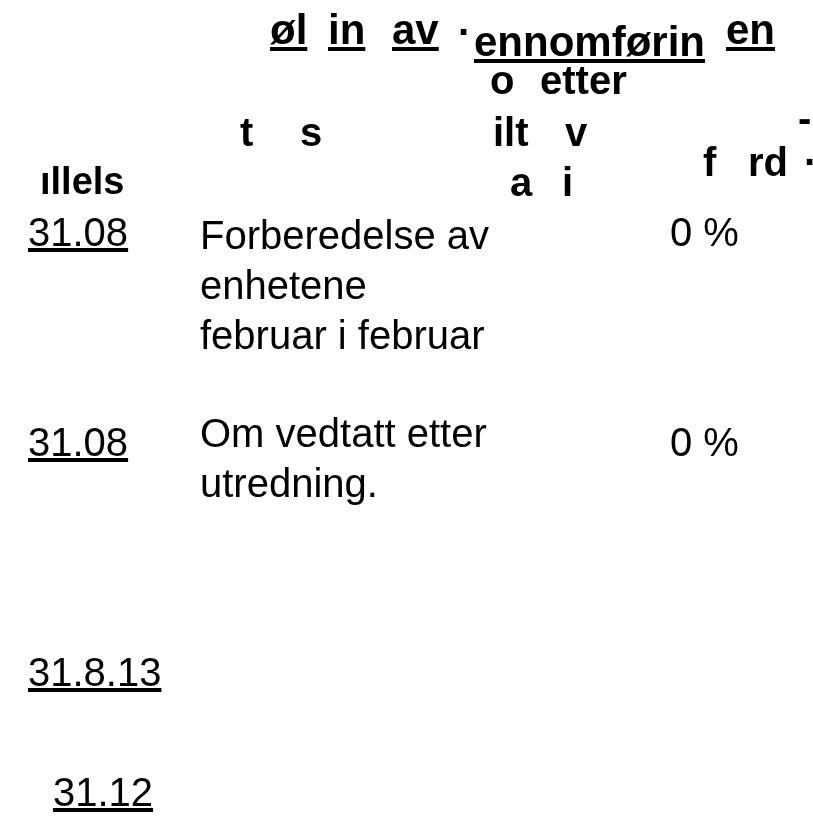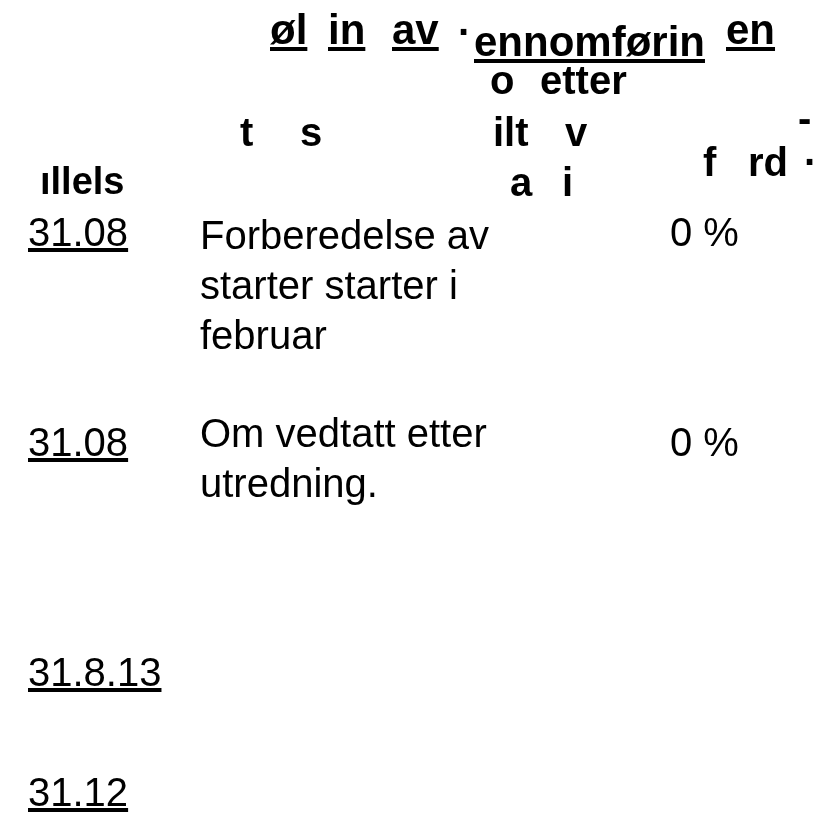--- a/index.html
+++ b/index.html
@@ -50,24 +50,24 @@
 
   <span class="abs h3" style="left:40px;  top:160px;">ıllels</span>
   <span class="abs h2" style="left:510px; top:160px;">a</span>
   <span class="abs h2" style="left:562px; top:160px;">i</span>
 
   <span class="abs dotlead" style="left:798px; top:96px;">-</span>
   <span class="abs dotlead" style="left:804px; top:140px;">·</span>
   <span class="abs dotlead" style="left:458px; top:10px;">·</span>
 
   <span class="abs cell-date" style="top:210px;">31.08</span>
-  <span class="abs body cell-text" style="top:210px;">Forberedelse av starter starter i februar</span>
+  <span class="abs body cell-text" style="top:210px;">Forberedelse av enhetene februar i februar</span>
   <span class="abs cell-pct" style="top:210px;">0 %</span>
 
   <span class="abs cell-date" style="top:420px;">31.08</span>
   <span class="abs body cell-text" style="top:408px;">Om vedtatt etter utredning.</span>
   <span class="abs cell-pct" style="top:420px;">0 %</span>
 
   <span class="abs cell-date" style="top:650px;">31.8.13</span>
 
-  <span class="abs cell-date" style="top:770px;">31.12</span>
+  <span class="abs cell-date" style="top:770px;text-align:center;">31.12</span>
 
 </div>
 
 </body></html>

